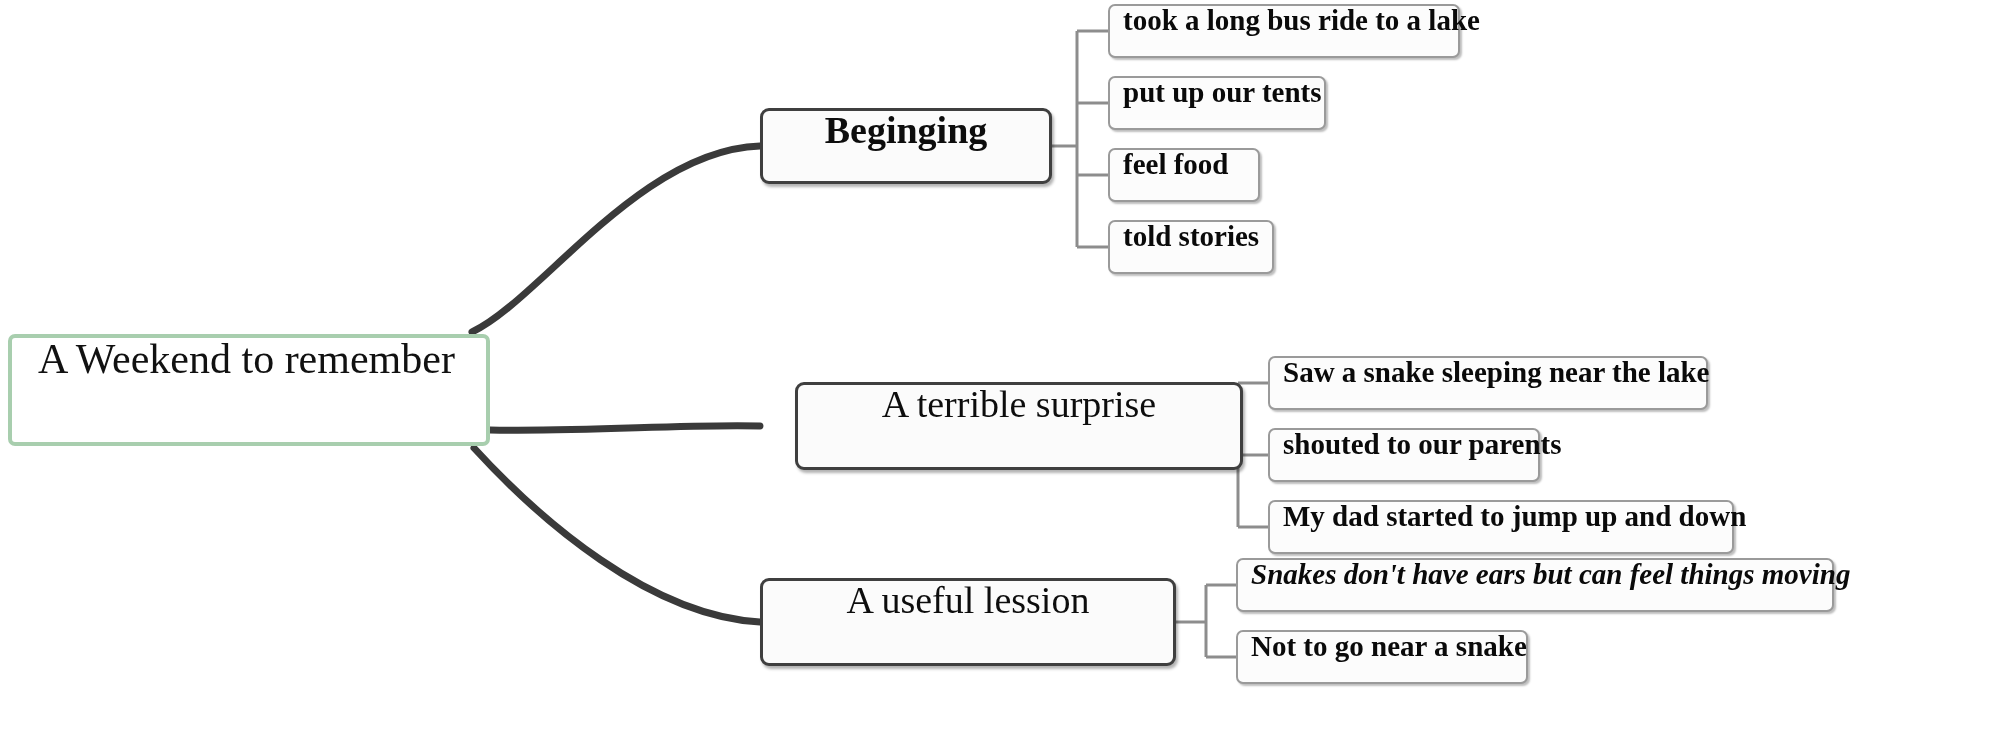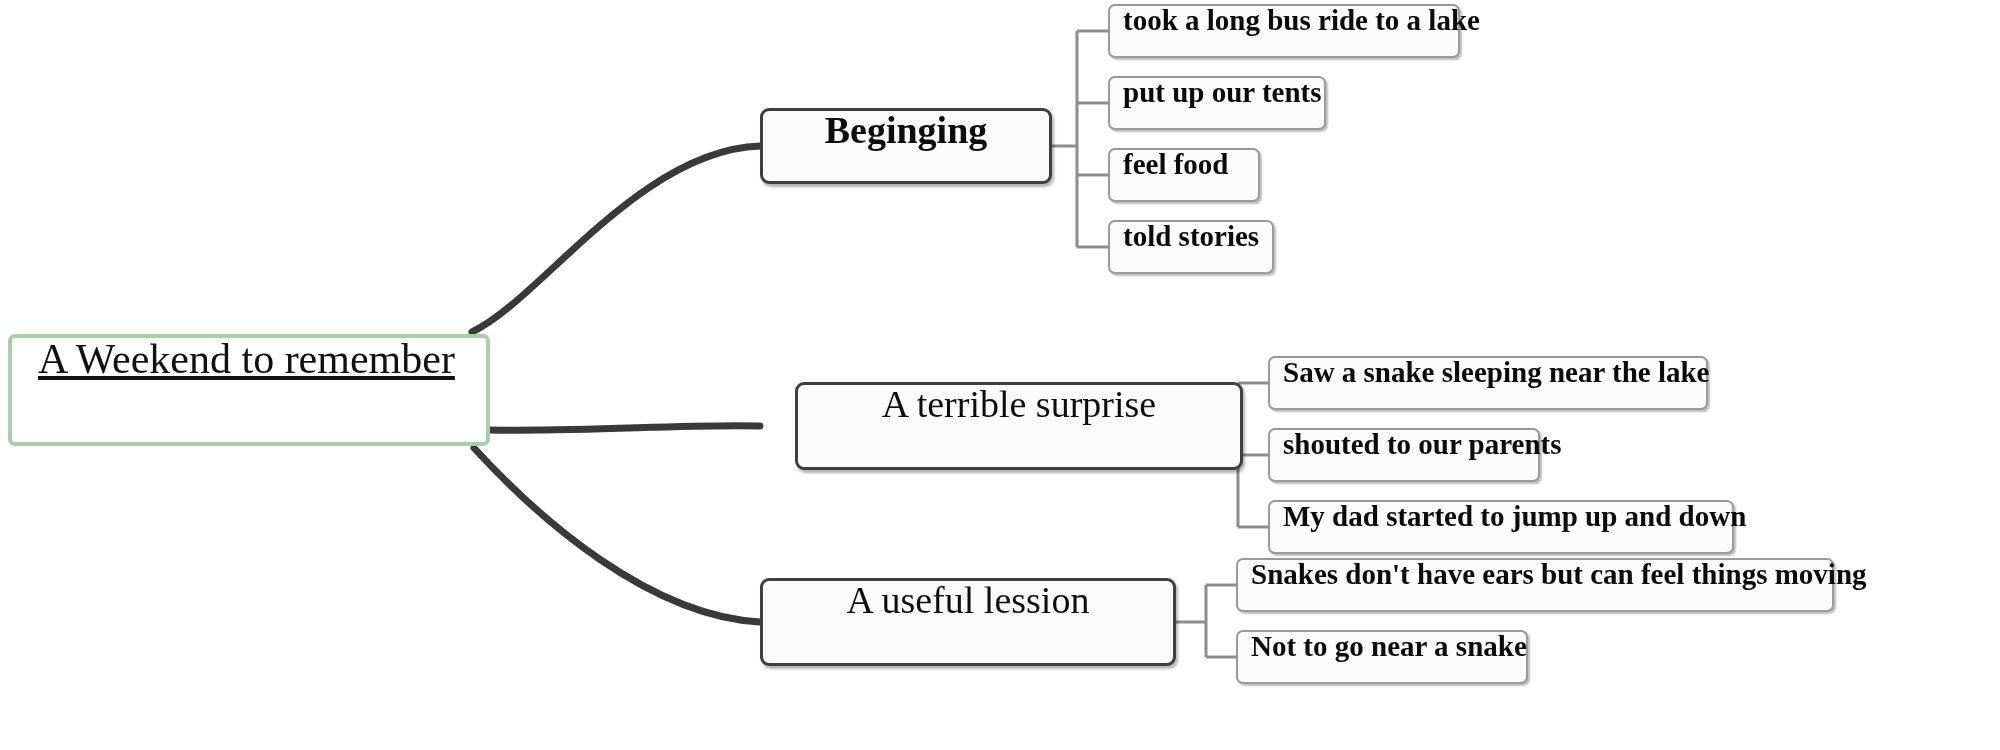--- a/index.html
+++ b/index.html
@@ -43,21 +43,20 @@
 
   
   .node.root {
     border: 4px solid #a8ceae;
     border-radius: 7px;
     padding: 0 26px;
     justify-content: flex-start;
     font-size: 42px;
     color: #111111;
     background: #ffffff;
-    text-decoration: underline;
   }
 
   
   .node.branch {
     border: 3px solid #3f3f3f;
     border-radius: 9px;
     padding: 0 20px;
     justify-content: center;
     font-size: 38px;
     color: #0d0d0d;
@@ -144,20 +143,20 @@
   <div class="node leaf" id="n-b1-c1" style="left: 1268px; top: 428px; width: 272px; height: 54px;">
     <span class="label">shouted to our parents</span>
   </div>
   <div class="node leaf" id="n-b1-c2" style="left: 1268px; top: 500px; width: 466px; height: 54px;">
     <span class="label">My dad started to jump up and down</span>
   </div>
 
   <div class="node branch" id="n-b2" style="left: 760px; top: 578px; width: 416px; height: 88px;">
     <span class="label">A useful lession</span>
   </div>
-  <div class="node leaf" id="n-b2-c0" style="left: 1236px; top: 558px; width: 598px; height: 54px;">
+  <div class="node leaf" id="n-b2-c0" style="left: 1236px; top: 558px; width: 598px; height: 54px; font-style: italic;">
     <span class="label">Snakes don't have ears but can feel things moving</span>
   </div>
   <div class="node leaf" id="n-b2-c1" style="left: 1236px; top: 630px; width: 292px; height: 54px;">
     <span class="label">Not to go near a snake</span>
   </div>
 
 </div>
 
 </body></html>

